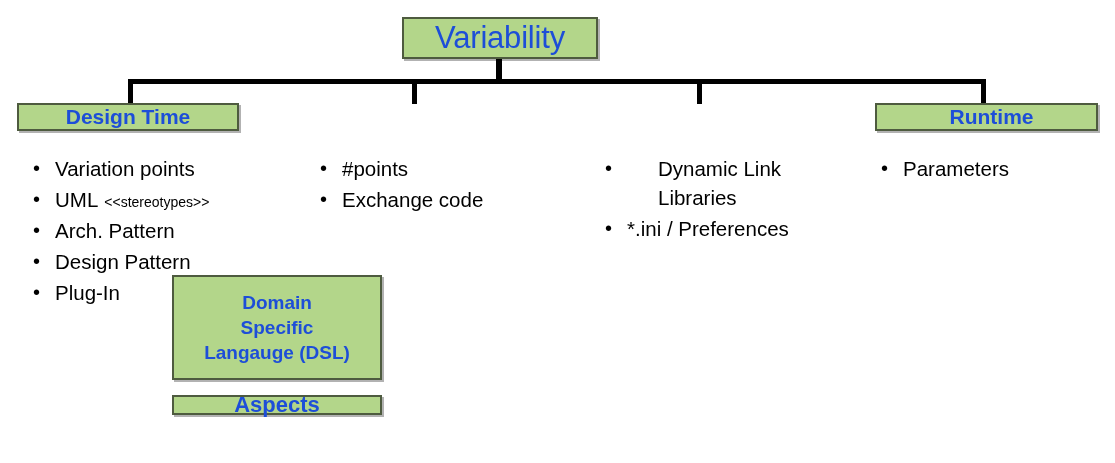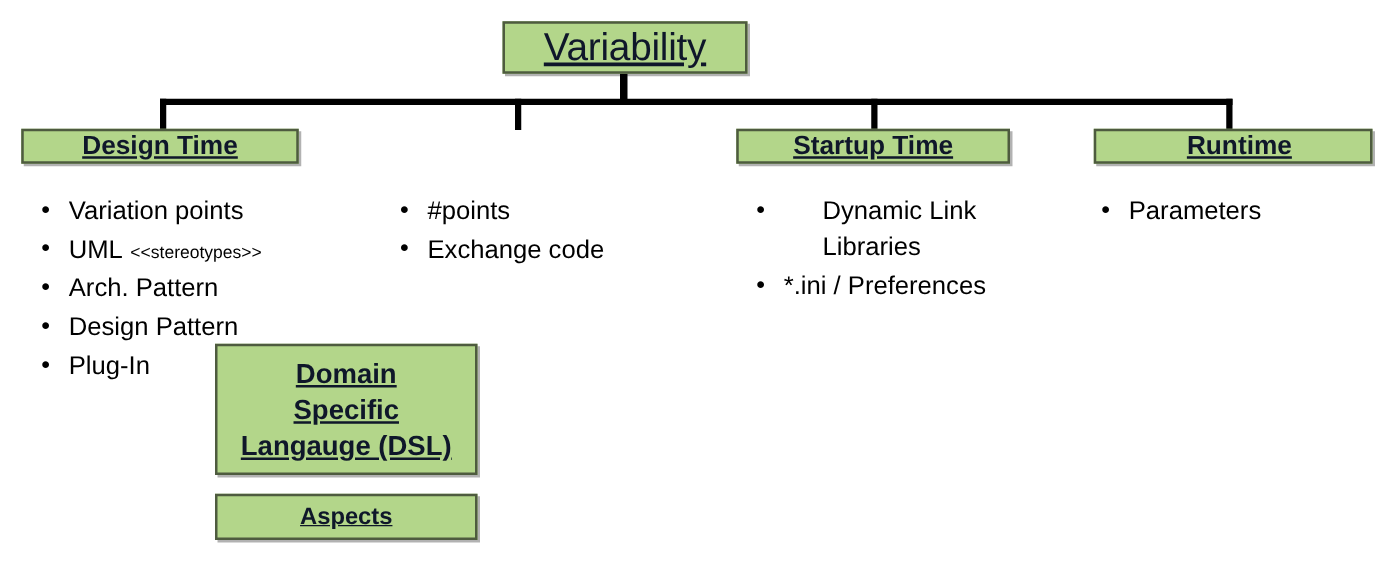--- a/index.html
+++ b/index.html
@@ -28,35 +28,34 @@
   
   .gbox {
     position: absolute;
     background: #b3d68a;
     border: 2px solid #4e5b3f;
     box-sizing: border-box;
     display: flex;
     align-items: center;
     justify-content: center;
     text-align: center;
-    color: #0f172a;
+    color: #1d4ed8;
     box-shadow: 2px 2px 0 rgba(0,0,0,0.30);
-    text-decoration: underline;
   }
   .gbox.root {
     font-size: 31px;
     font-weight: 400;
     letter-spacing: -0.2px;
   }
   .gbox.cat {
     font-size: 21px;
     font-weight: bold;
   }
   .gbox.note {
-    font-size: 22px;
+    font-size: 19px;
     font-weight: bold;
     line-height: 1.32;
     flex-direction: column;
   }
 
   
   .bullets {
     position: absolute;
     color: #000000;
     font-size: 20.5px;
@@ -112,21 +111,20 @@
   <div class="conn" style="left:496px; top:56px; width:6px; height:26px;"></div>
   <div class="conn" style="left:128px; top:79px; width:858px; height:5px;"></div>
   <div class="conn" style="left:128px; top:79px; width:5px; height:25px;"></div>
   <div class="conn" style="left:412px; top:79px; width:5px; height:25px;"></div>
   <div class="conn" style="left:697px; top:79px; width:5px; height:25px;"></div>
   <div class="conn" style="left:981px; top:79px; width:5px; height:25px;"></div>
 
   <div class="gbox root" style="left:402px; top:17px; width:196px; height:42px;">Variability</div>
 
   <div class="gbox cat" style="left:17px; top:103px; width:222px; height:28px;">Design Time</div>
-  <div class="gbox cat" style="left:589px; top:103px; width:219px; height:28px;">Startup Time</div>
   <div class="gbox cat" style="left:875px; top:103px; width:223px; height:28px;padding-left:10px;">Runtime</div>
 
   <div class="bullets" style="left:33px; top:154px; width:265px;">
     <div class="bullet-row">
       <span class="bullet-dot">•</span>
       <span class="bullet-text">Variation points</span>
     </div>
     <div class="bullet-row">
       <span class="bullet-dot">•</span>
       <span class="bullet-text"><span>UML</span><span class="small-caps-note" style="margin-left:6px;">&lt;&lt;stereotypes&gt;&gt;</span></span>
@@ -173,16 +171,16 @@
       <span class="bullet-text">Parameters</span>
     </div>
   </div>
 
   <div class="gbox note" style="left:172px; top:275px; width:210px; height:105px;">
     <span>Domain</span>
     <span>Specific</span>
     <span>Langauge (DSL)</span>
   </div>
 
-  <div class="gbox cat" style="left:172px; top:395px; width:210px; height:37px; font-size:19px;">Aspects</div>
+  <div class="gbox cat" style="left:172px; top:395px; width:210px; height:20px; font-size:22px;">Aspects</div>
 
 
 </div>
 
 </body></html>

